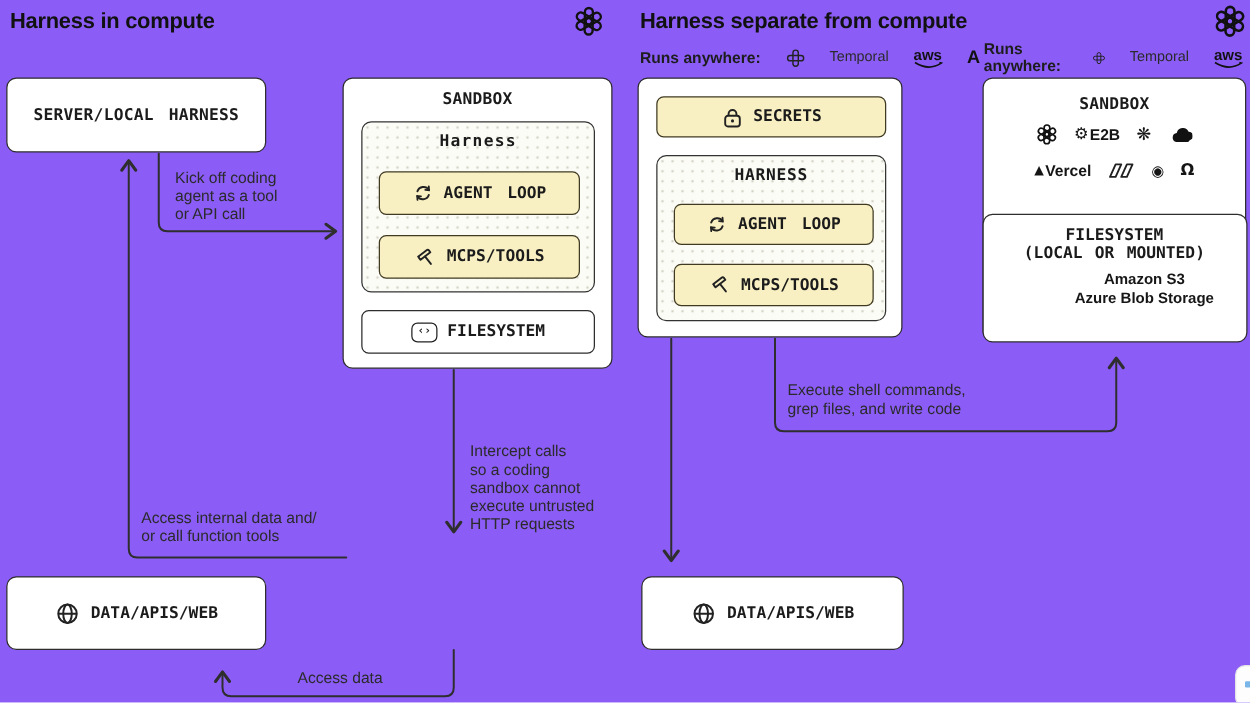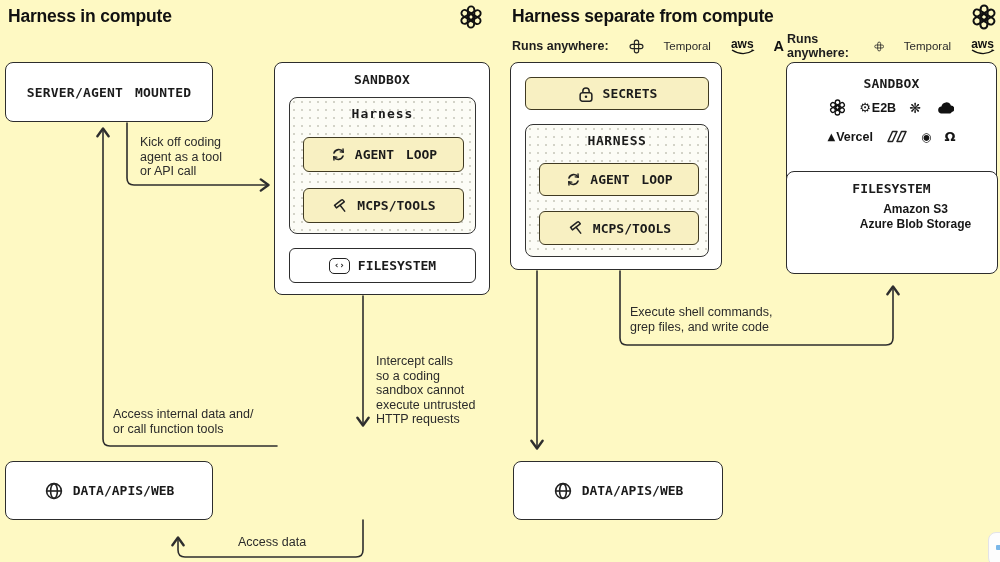--- a/index.html
+++ b/index.html
@@ -1,18 +1,18 @@
 <!DOCTYPE html>
 <html><head>
 <meta charset="utf-8">
 <style>
   * { margin:0; padding:0; box-sizing:border-box; }
   html,body { background:#fff; }
   #canvas {
-    position:relative; width:1000px; height:562px; background:#fef9c3;
+    position:relative; width:1000px; height:562px; background:#8b5cf6;
     font-family:"Liberation Sans", sans-serif; overflow:hidden;
   }
   .title {
     position:absolute; font:700 17.5px/22px "Liberation Sans",sans-serif;
     color:#111; letter-spacing:-0.2px;
   }
   .box {
     position:absolute; background:#fff; border:1.5px solid #2d2d2d;
     border-radius:8px;
   }
@@ -141,21 +141,21 @@
     <span class="temporal-name">Temporal</span>
     <span class="aws-wrap"><span>aws</span>
       <svg width="26" height="7" viewBox="0 0 26 7">
           <path d="M2 1 Q13 8 23 1.5 L21.5 1" fill="none" stroke="#111" stroke-width="1.4"></path>
         </svg>
     </span>
     <span class="a-logo">A</span>
   </div>
 
   <div class="box" style="left:5px; top:62px; width:208px; height:60px; display:flex; align-items:center; justify-content:center;">
-    <span class="mono boxtitle">SERVER/AGENT MOUNTED</span>
+    <span class="mono boxtitle">SERVER/LOCAL HARNESS</span>
   </div>
 
   <div class="box" style="left:274px; top:62px; width:216px; height:233px;">
     <div class="mono boxtitle" style="margin-top:9px;">SANDBOX</div>
     <div class="dotted" style="left:14px; top:34px; width:187px; height:137px;">
       <div class="mono" style="font-size:13px; letter-spacing:1px; text-align:center; margin-top:8px;">Harness</div>
       <div class="btn mono" style="left:13px; top:39px; width:161px; height:35px;">
         <svg width="17" height="17" viewBox="0 0 18 18">
             <use href="#refresh-mark"></use>
           </svg>
@@ -227,20 +227,21 @@
         <span class="sans-bold" style="font-size:12.5px;">Vercel</span>
       </span>
       <svg width="22" height="15" viewBox="0 0 22 15">
           <use href="#modal-mark"></use>
         </svg>
       <span class="glyph" style="font-size:12px;">◉</span>
       <span class="glyph" style="font-size:13px; font-weight:600;">Ω</span>
     </div>
     <div class="box" style="left:-1.5px; right:-1.5px; top:108px; bottom:-1.5px; width:auto; border-radius:8px;">
       <div class="mono" style="font-size:13px; text-align:center; margin-top:10px; line-height:14px;">FILESYSTEM</div>
+      <div class="mono" style="font-size:13px; text-align:center; line-height:14px; word-spacing:2px;">(LOCAL OR MOUNTED)</div>
       <div style="margin-top:6px;">
         <div class="storage-line">Amazon S3</div>
         <div class="storage-line">Azure Blob Storage</div>
       </div>
     </div>
   </div>
 
   <div class="box" style="left:513px; top:461px; width:210px; height:59px; display:flex; align-items:center; justify-content:center; gap:9px;">
     <svg width="20" height="20" viewBox="0 0 20 20">
         <use href="#globe-mark"></use>

